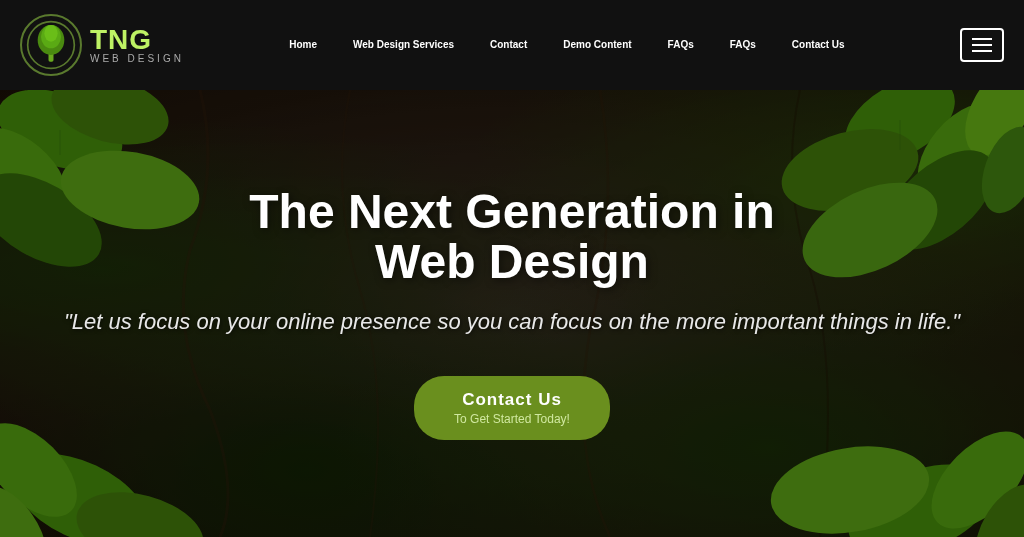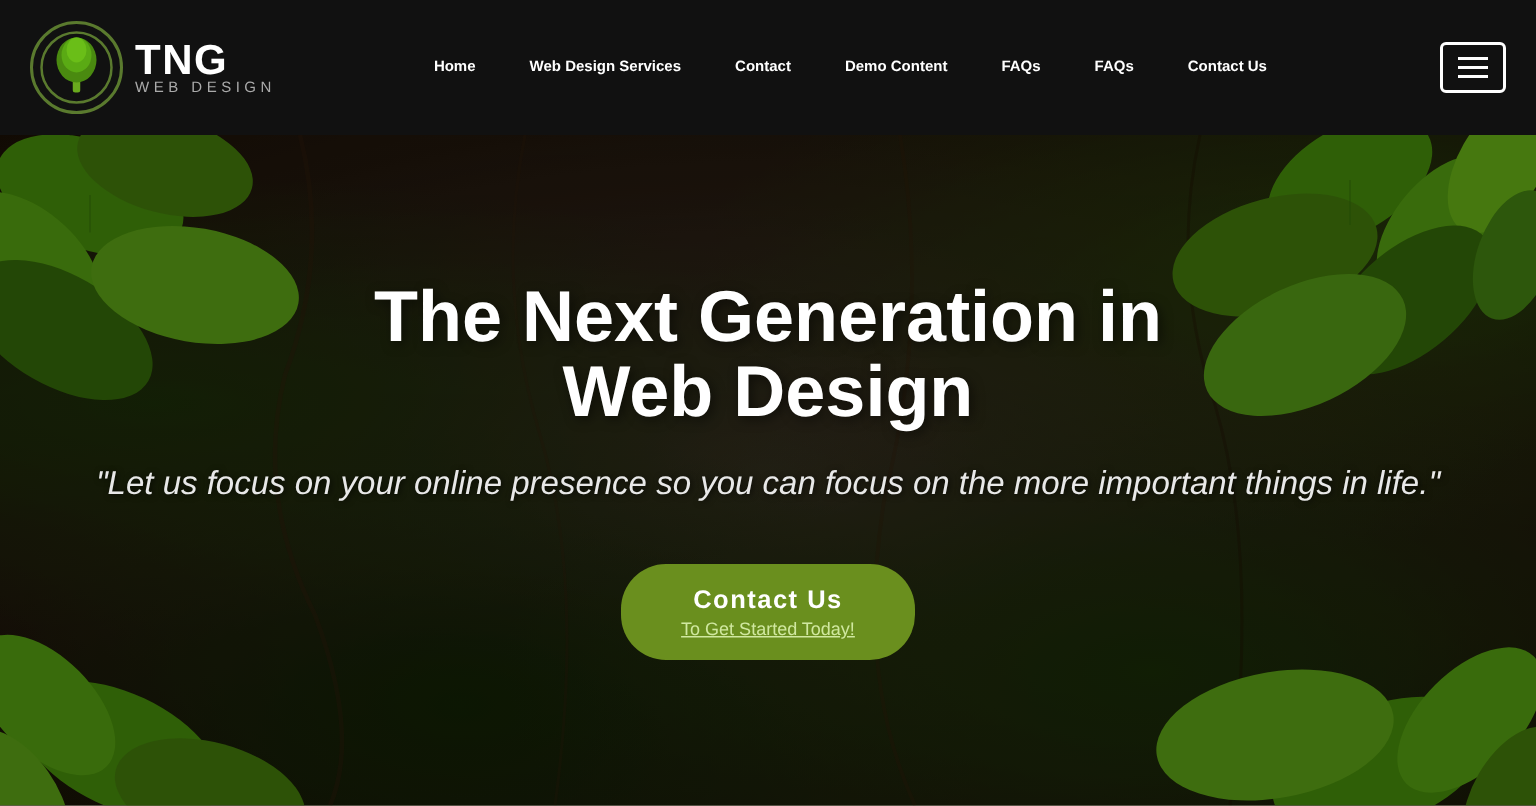--- a/index.html
+++ b/index.html
@@ -48,21 +48,21 @@
 
     .logo-text {
       display: flex;
       flex-direction: column;
       line-height: 1;
     }
 
     .logo-tng {
       font-size: 28px;
       font-weight: 900;
-      color: #ffffff;
+      color: #bef264;
       letter-spacing: 1px;
     }
 
     .logo-sub {
       font-size: 10px;
       color: #aaa;
       letter-spacing: 3px;
       text-transform: uppercase;
     }
 
@@ -171,21 +171,20 @@
       font-size: 17px;
       font-weight: 700;
       letter-spacing: 1px;
     }
 
     .cta-button-sub {
       display: block;
       color: #d0e8a0;
       font-size: 12px;
       margin-top: 2px;
-      text-decoration: underline;
     }
 
     
     .leaves-overlay {
       position: absolute;
       inset: 0;
       pointer-events: none;
     }
   </style>
 </head>

